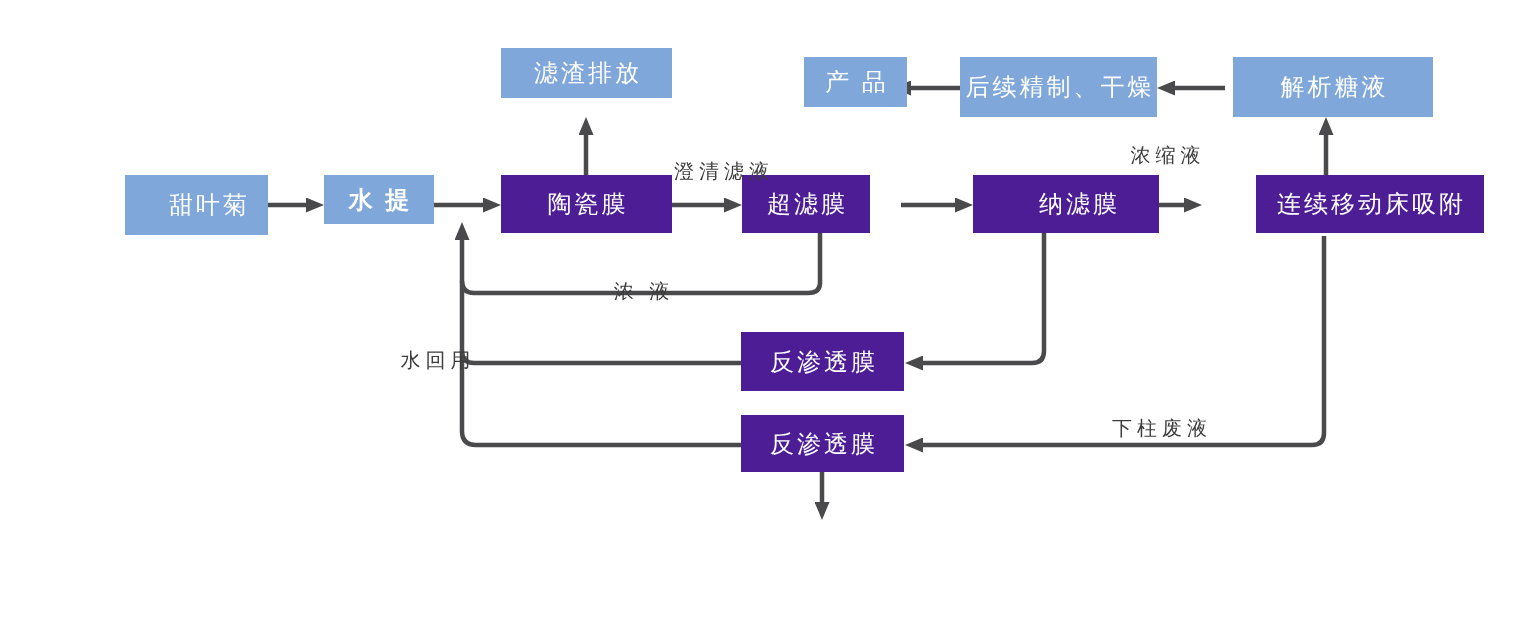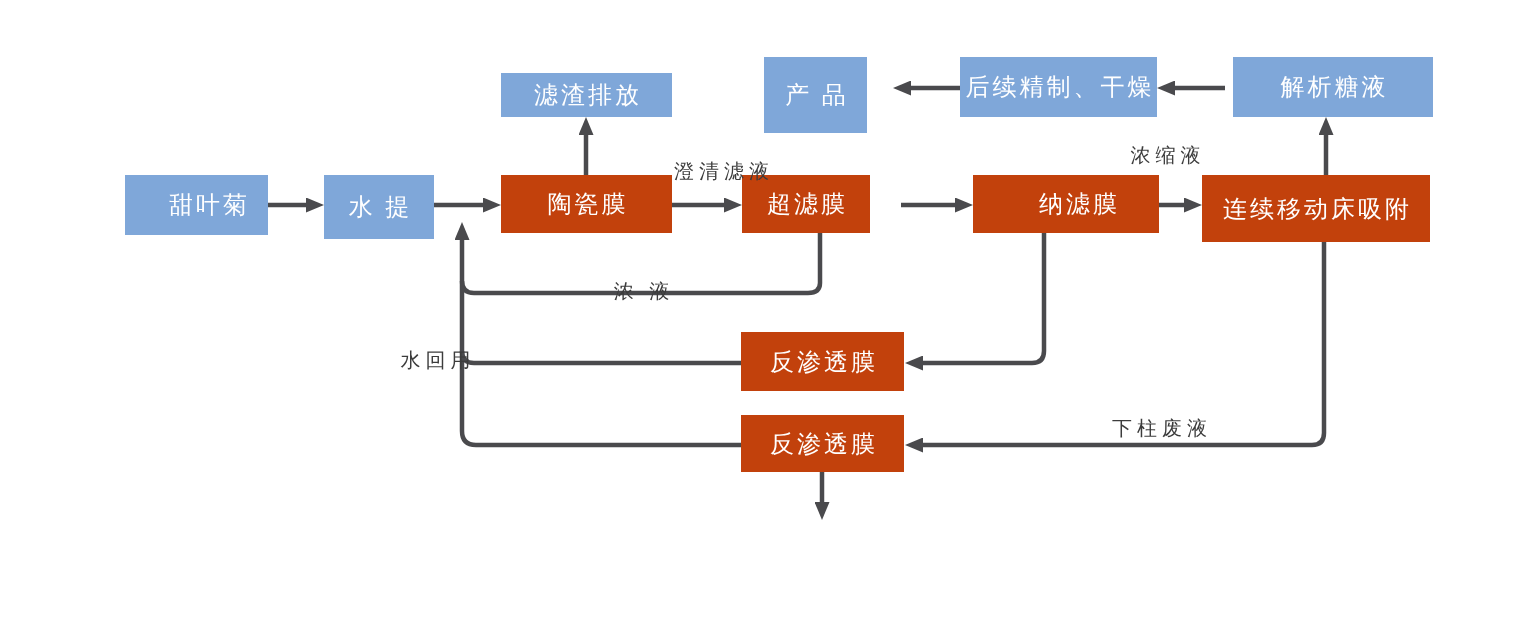--- a/index.html
+++ b/index.html
@@ -8,21 +8,21 @@
     font-family:"Liberation Sans","DejaVu Sans",sans-serif;overflow:hidden;
   }
   svg.edges{position:absolute;left:0;top:0;width:1534px;height:618px;}
   .edge{stroke:#4A4A4D;stroke-width:4.5;fill:none;stroke-linejoin:round;}
   .node{
     position:absolute;display:flex;align-items:center;justify-content:center;
     color:#ffffff;font-size:24px;letter-spacing:3px;text-indent:3px;
     white-space:nowrap;
   }
   .node.light{background:#7FA7D9;}
-  .node.dark{background:#c2410c;}
+  .node.dark{background:#4c1d95;}
   .edge-label{
     position:absolute;transform:translate(-50%,-50%);
     color:#3C3C3C;font-size:20px;letter-spacing:5px;white-space:nowrap;
   }
 </style>
 </head>
 <body>
 
 <div class="canvas">
 
@@ -42,31 +42,31 @@
     <path class="edge" d="M1225,88 H1174" marker-end="url(#ah)"></path>
     <path class="edge" d="M960,88 H910" marker-end="url(#ah)"></path>
     <path class="edge" d="M820,233 V283 Q820,293 808,293 H474 Q462,293 462,281"></path>
     <path class="edge" d="M741,363 H474 Q462,363 462,351"></path>
     <path class="edge" d="M741,445 H476 Q462,445 462,431 V239" marker-end="url(#ah)"></path>
     <path class="edge" d="M1044,233 V351 Q1044,363 1032,363 H922" marker-end="url(#ah)"></path>
     <path class="edge" d="M1324,236 V433 Q1324,445 1312,445 H922" marker-end="url(#ah)"></path>
     <path class="edge" d="M822,472 V503" marker-end="url(#ah)"></path>
   </svg>
 
-  <div class="node light" style="left:501px;top:73px;width:171px;height:44px;text-align:center;">滤渣排放</div>
-  <div class="node light" style="left:764px;top:57px;width:103px;height:76px;">产 品</div>
+  <div class="node light" style="left:501px;top:48px;width:171px;height:50px;text-align:center;">滤渣排放</div>
+  <div class="node light" style="left:804px;top:57px;width:103px;height:50px;">产 品</div>
   <div class="node light" style="left:960px;top:57px;width:197px;height:60px;">后续精制、干燥</div>
   <div class="node light" style="left:1225px;top:57px;width:200px;height:60px;margin-left:8px;">解析糖液</div>
 
   <div class="node light" style="left:125px;top:175px;width:120px;height:60px;padding-left:23px;">甜叶菊</div>
-  <div class="node light" style="left:324px;top:175px;width:110px;height:64px;">水 提</div>
+  <div class="node light" style="left:324px;top:175px;width:110px;height:49px;font-weight:bold;">水 提</div>
   <div class="node dark" style="left:501px;top:175px;width:171px;height:58px;">陶瓷膜</div>
   <div class="node dark" style="left:742px;top:175px;width:128px;height:58px;">超滤膜</div>
   <div class="node dark" style="left:973px;top:175px;width:162px;height:58px;padding-left:24px;">纳滤膜</div>
-  <div class="node dark" style="left:1202px;top:175px;width:228px;height:67px;">连续移动床吸附</div>
+  <div class="node dark" style="left:1256px;top:175px;width:228px;height:58px;">连续移动床吸附</div>
 
   <div class="node dark" style="left:741px;top:332px;width:163px;height:59px;">反渗透膜</div>
   <div class="node dark" style="left:741px;top:415px;width:163px;height:57px;">反渗透膜</div>
 
   <div class="edge-label" style="left:724px;top:155px;margin-top:16px;">澄清滤液</div>
   <div class="edge-label" style="left:1168px;top:155px;">浓缩液</div>
   <div class="edge-label" style="left:644px;top:276px;margin-top:15px;">浓 液</div>
   <div class="edge-label" style="left:438px;top:360px;">水回用</div>
   <div class="edge-label" style="left:1162px;top:428px;">下柱废液</div>
 

